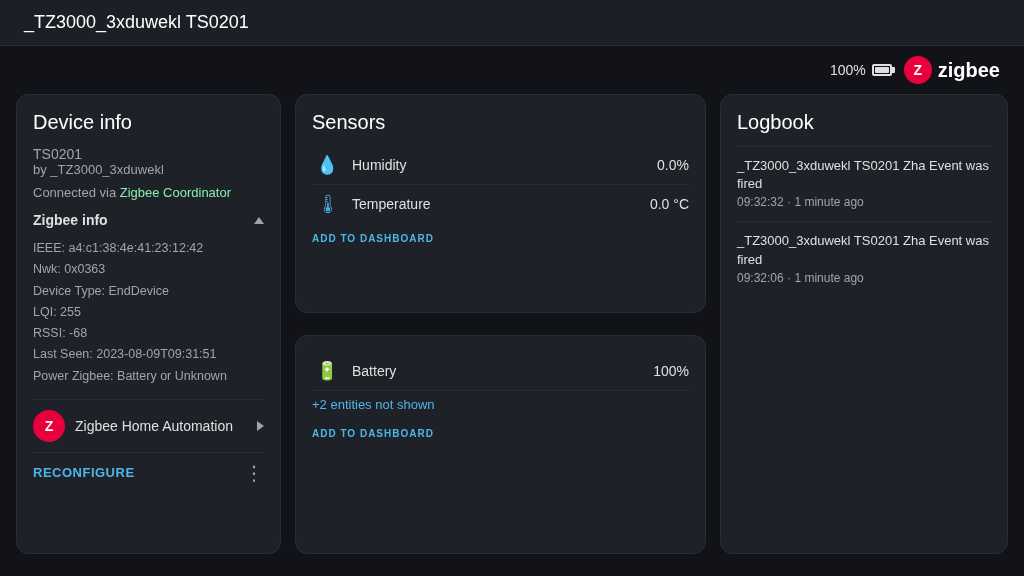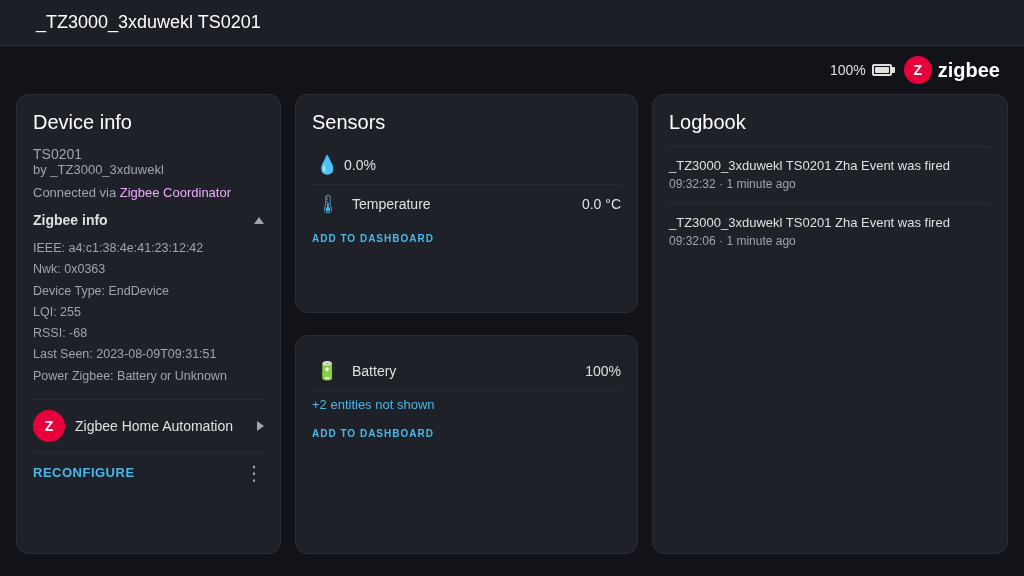--- a/index.html
+++ b/index.html
@@ -6,21 +6,21 @@
     body {
       background: #111318;
       color: #e0e0e0;
       font-family: 'Segoe UI', Arial, sans-serif;
       width: 1024px;
       height: 576px;
       overflow: hidden;
     }
     .title-bar {
       background: #1c1f26;
-      padding: 12px 36px;
+      padding: 12px 24px;
       font-size: 18px;
       font-weight: 500;
       color: #ffffff;
       border-bottom: 1px solid #2a2d35;
     }
     .top-bar {
       display: flex;
       justify-content: flex-end;
       align-items: center;
       padding: 10px 24px;
@@ -117,21 +117,21 @@
       font-size: 13px;
       color: #a0a4ae;
       margin-bottom: 8px;
     }
     .connected-via {
       font-size: 13px;
       color: #a0a4ae;
       margin-bottom: 12px;
     }
     .link {
-      color: #f0abfc;
+      color: #86efac;
       text-decoration: none;
       cursor: pointer;
     }
     .zigbee-info-header {
       display: flex;
       justify-content: space-between;
       align-items: center;
       cursor: pointer;
       margin-bottom: 10px;
     }
@@ -260,21 +260,21 @@
       padding-top: 10px;
       display: inline-block;
     }
     .entities-not-shown {
       font-size: 13px;
       color: #4db6e8;
       padding: 6px 0;
       cursor: pointer;
     }
     .logbook-card {
-      width: 356px;
+      width: 288px;
       flex-shrink: 0;
       overflow: hidden;
     }
     .logbook-date {
       font-size: 13px;
       font-weight: 700;
       color: #e0e0e0;
       margin-bottom: 10px;
     }
     .log-entry {
@@ -352,20 +352,21 @@
       <span class="dots-btn">⋮</span>
     </div>
   </div>
 
   <div class="middle-col">
 
     <div class="card sensors-card">
       <div class="card-title">Sensors</div>
       <div class="sensor-row">
         <div class="sensor-icon">💧</div>
+        <span class="sensor-name">Humidity</span>
         <span class="sensor-value">0.0%</span>
       </div>
       <div class="sensor-row">
         <div class="sensor-icon">🌡</div>
         <span class="sensor-name">Temperature</span>
         <span class="sensor-value">0.0 °C</span>
       </div>
       <span class="add-dashboard-btn">ADD TO DASHBOARD</span>
     </div>
 

